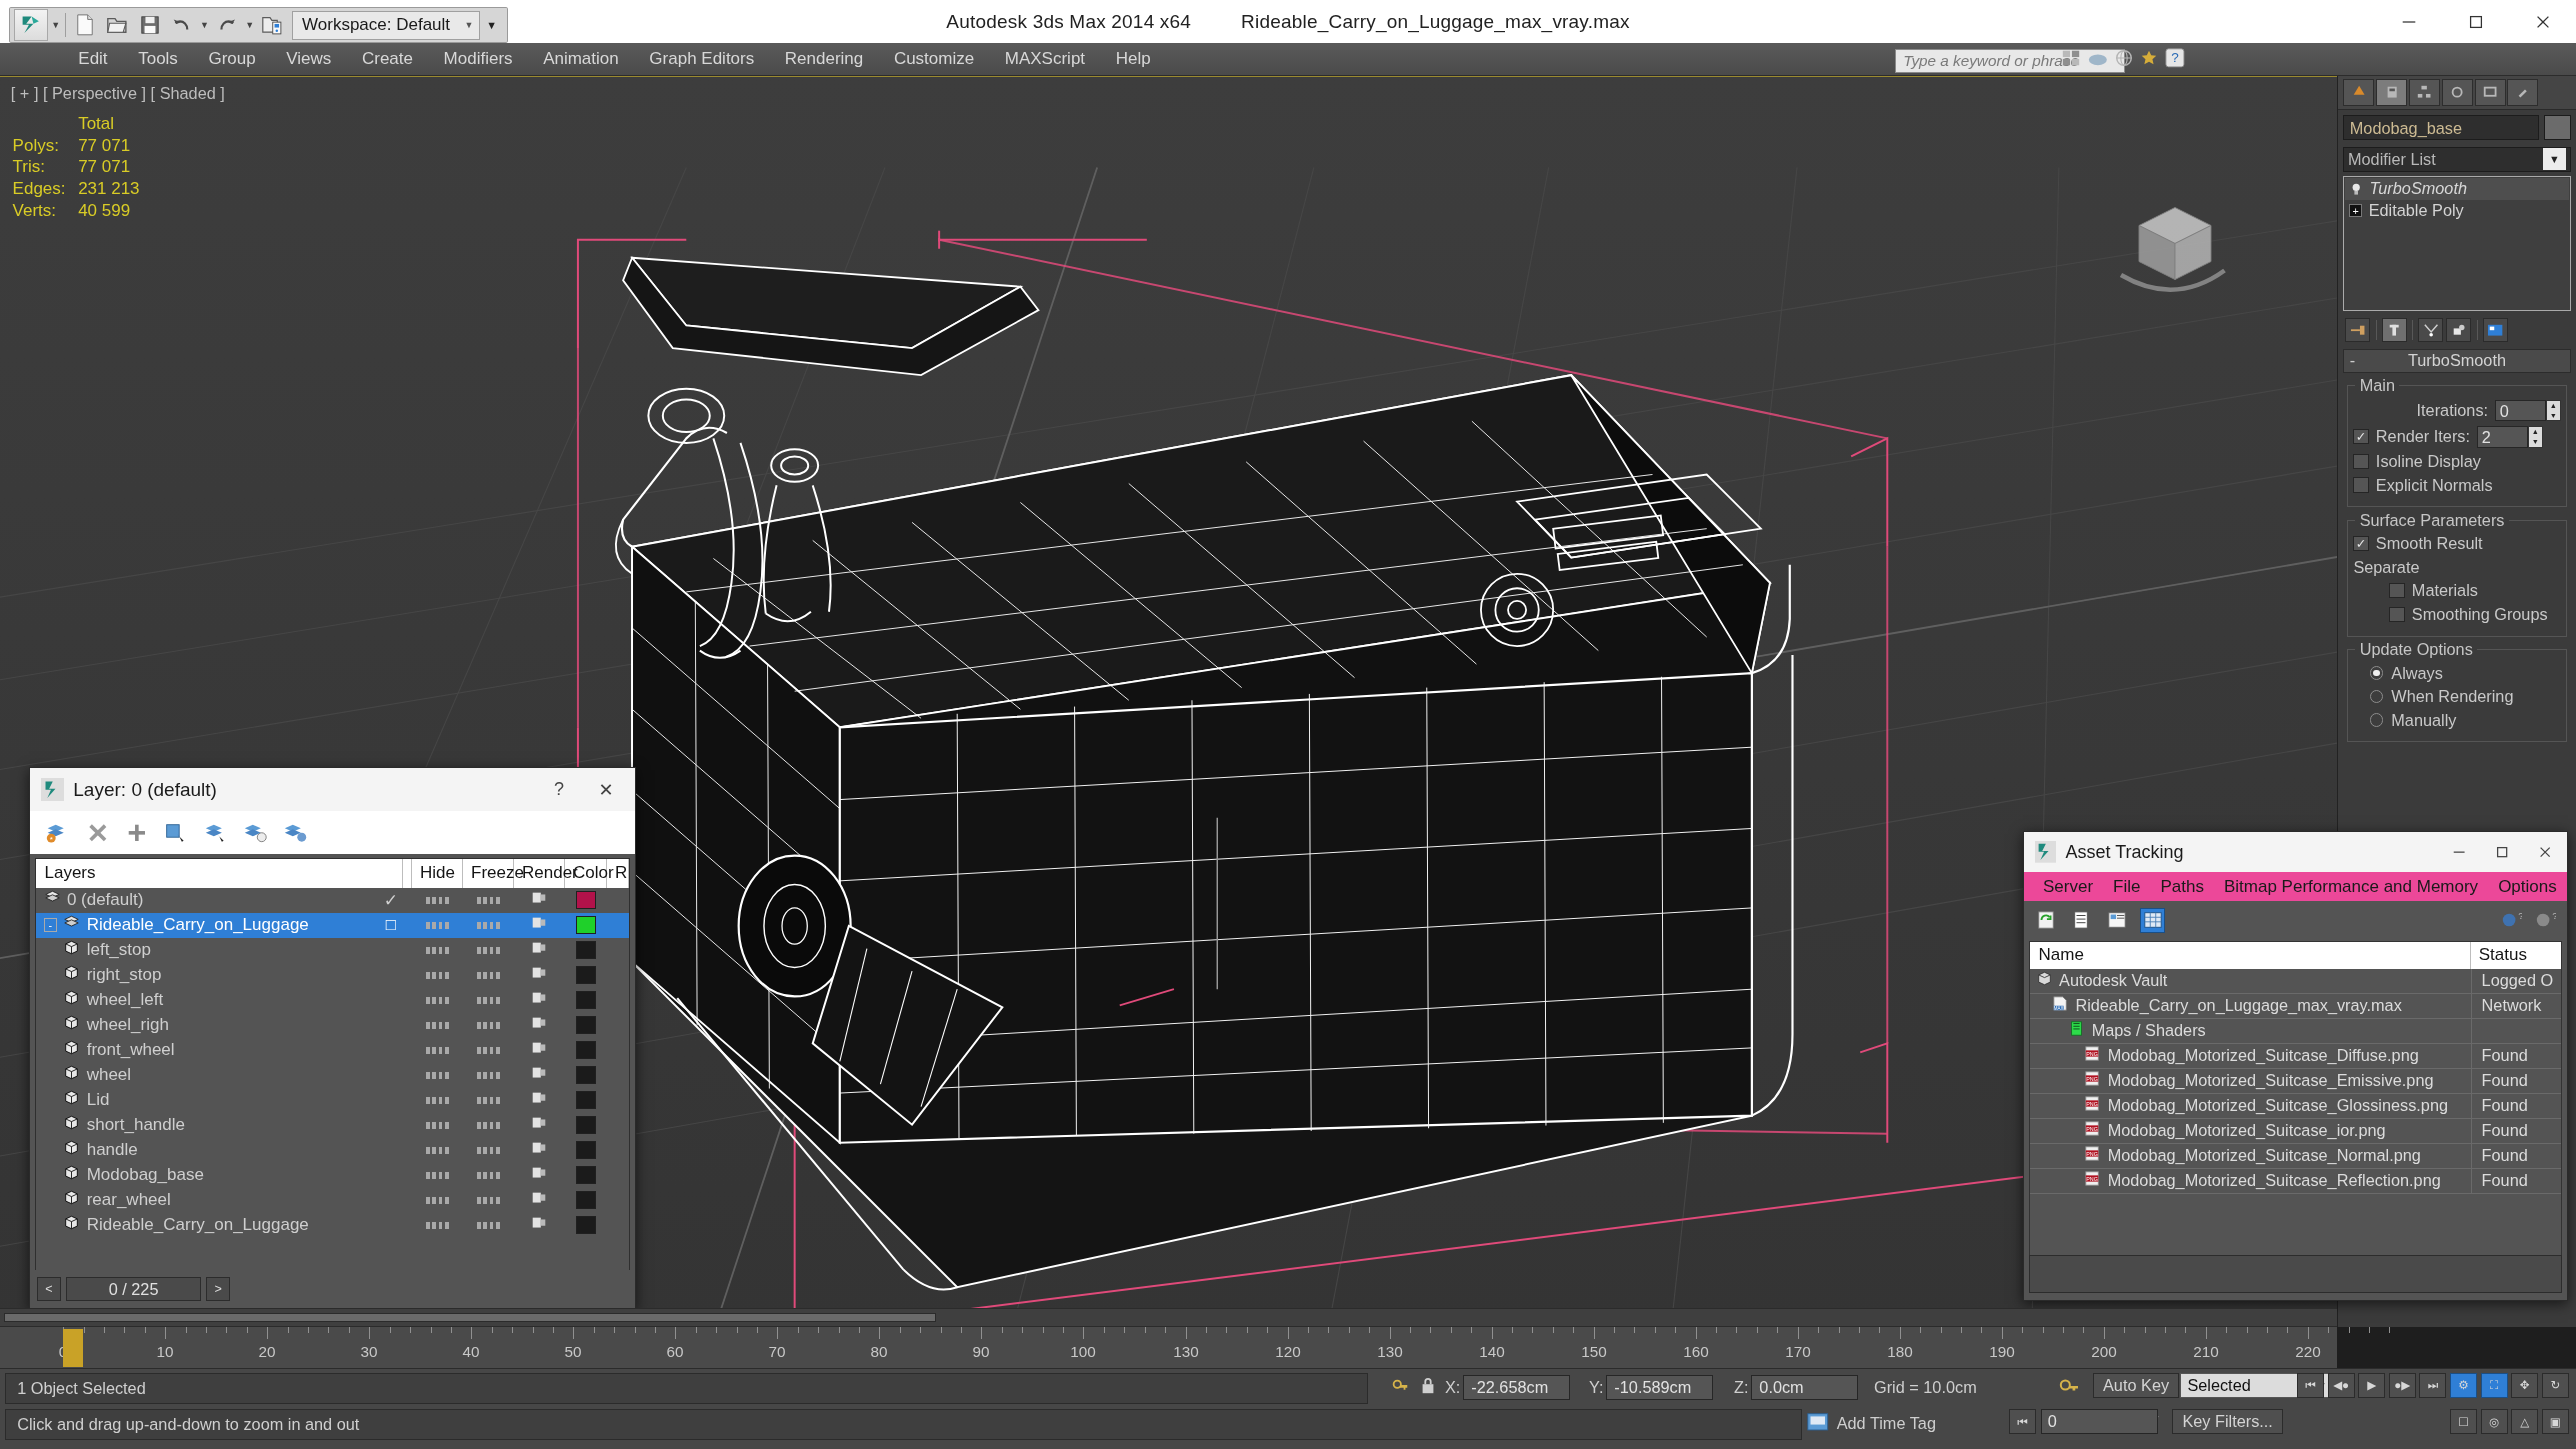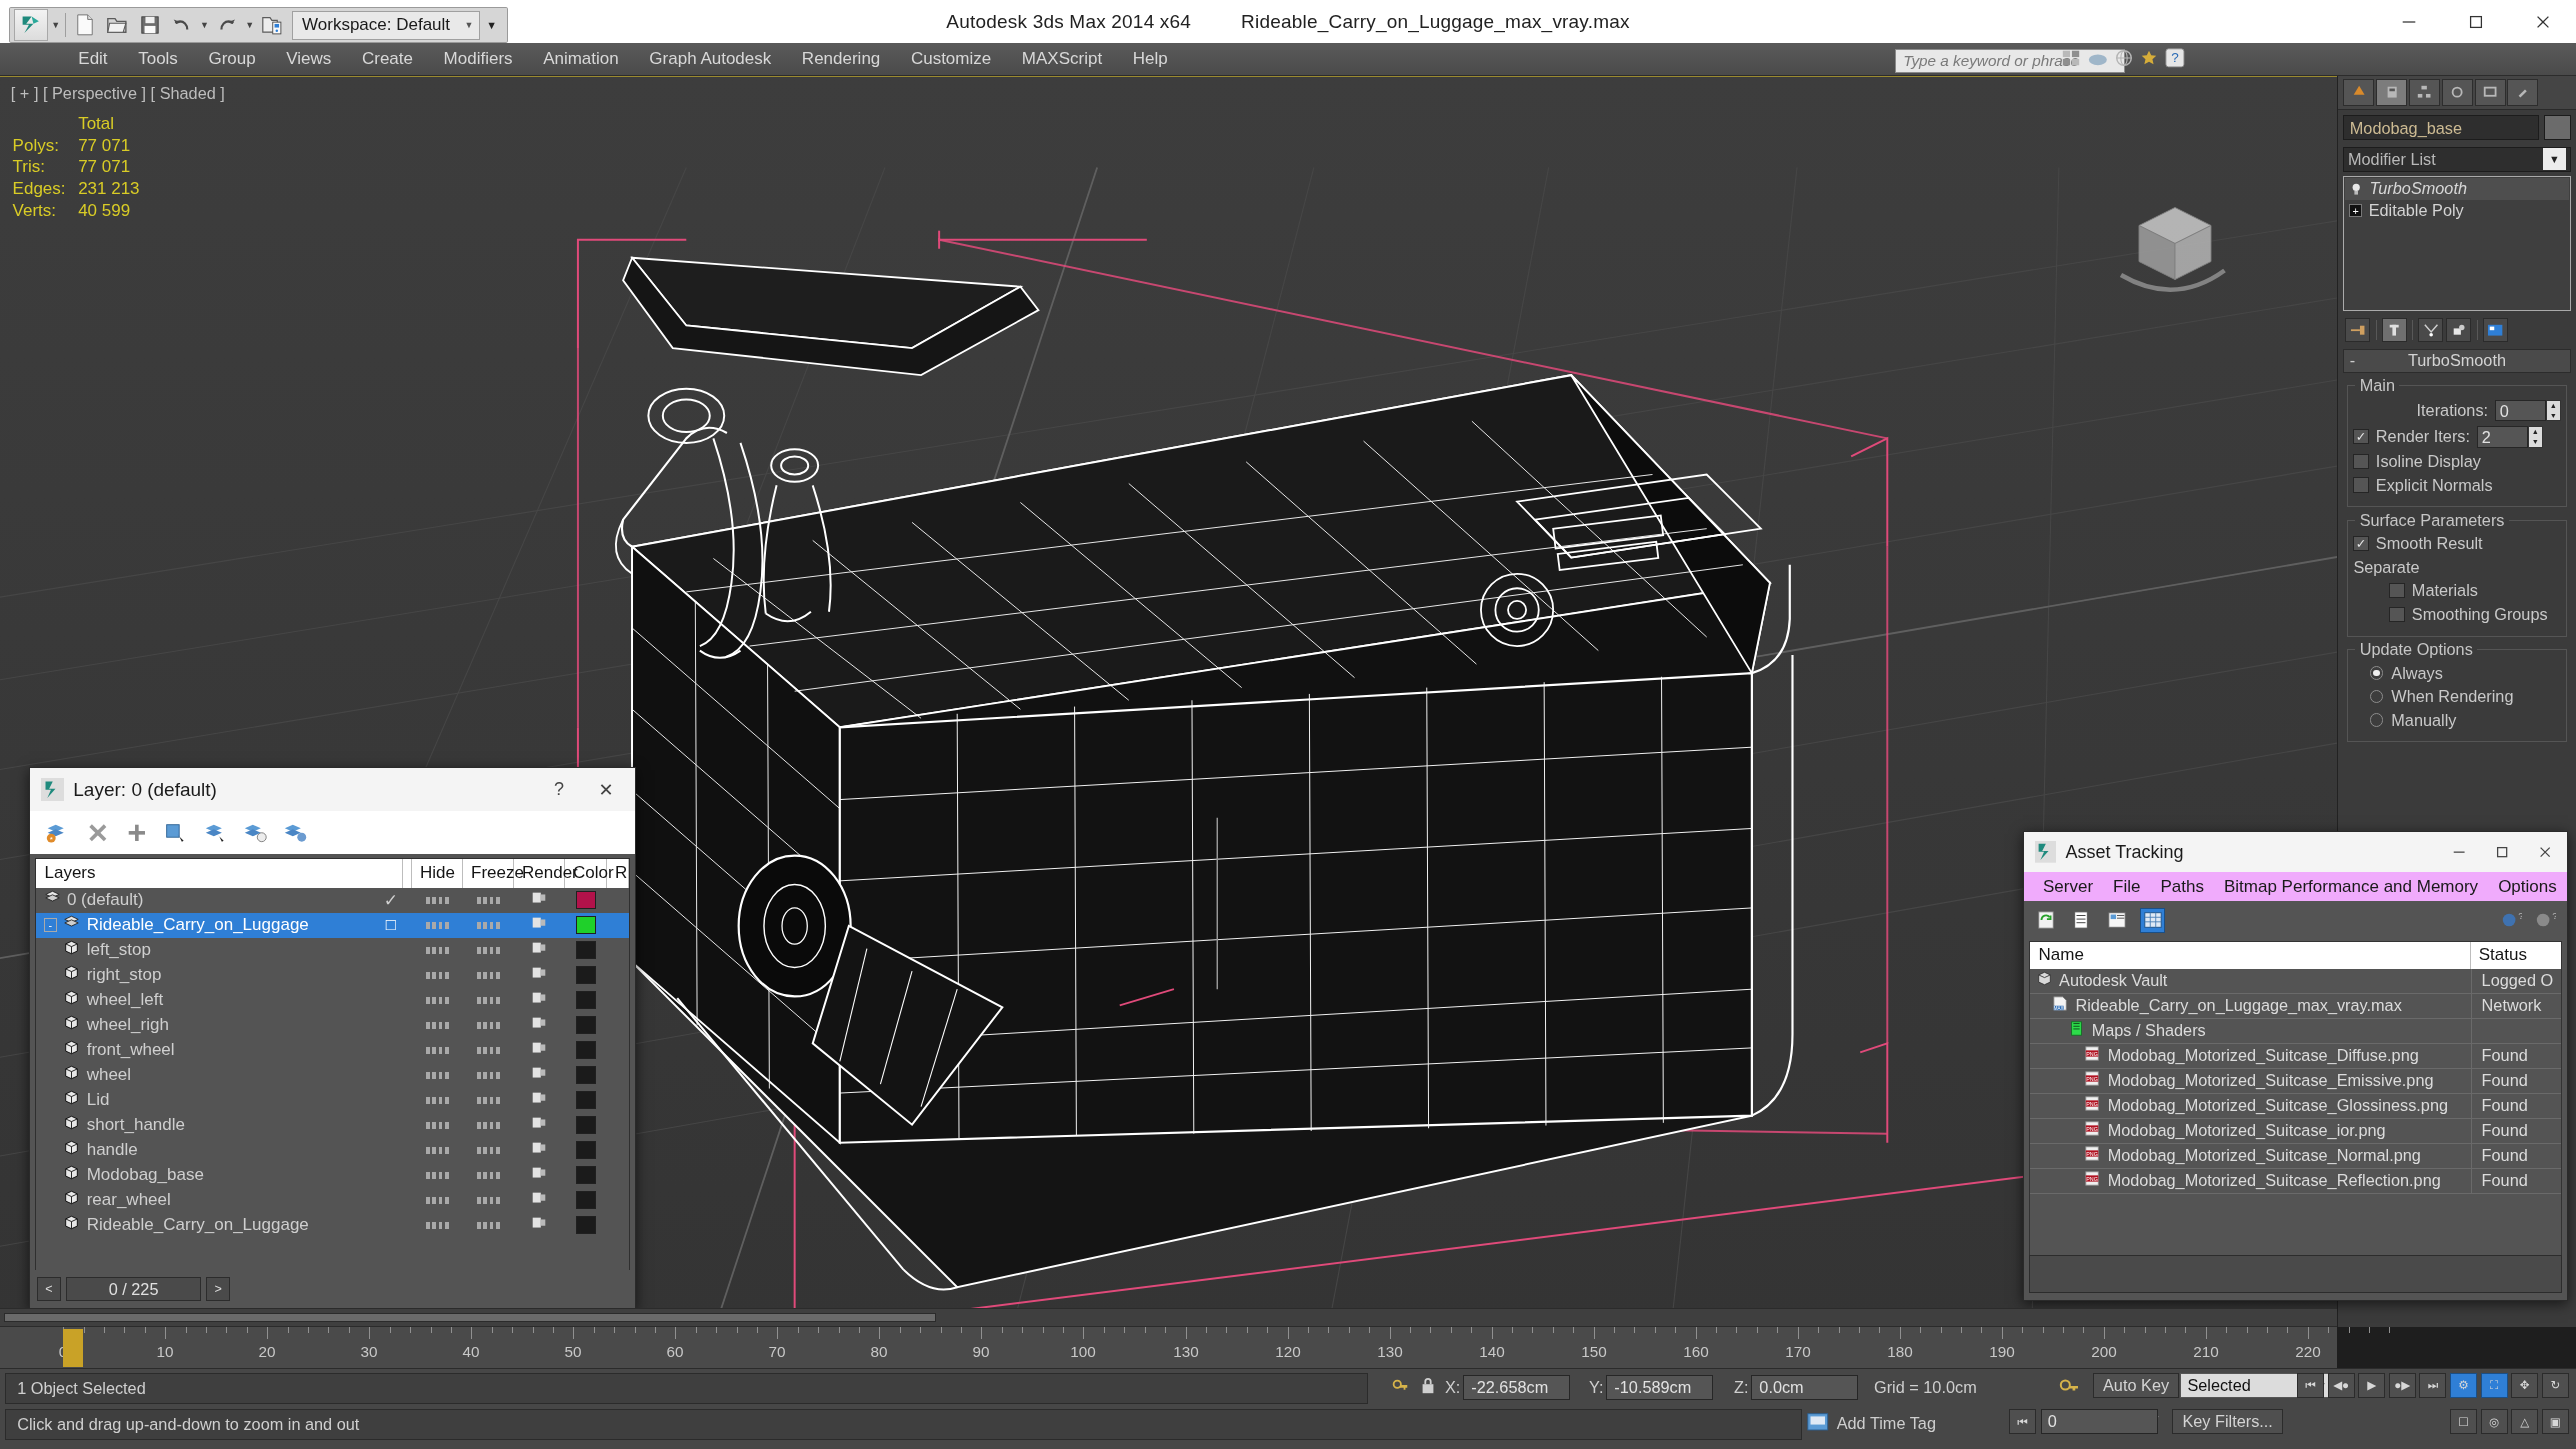--- a/index.html
+++ b/index.html
@@ -153,21 +153,21 @@
 
   
   .assetdlg{
     position:absolute; left:2023px; top:831px; width:545px; height:470px;
     background:#545454; border:0.9px solid #2a2a2a; box-shadow:0 2.7px 12.6px rgba(0,0,0,.6);
   }
   .ad-title{ height:40px; background:#f4f4f4; display:flex; align-items:center; padding-left:10.8px; }
   .ad-title .ic{ width:21.7px;height:21.7px;margin-right:9px; }
   .ad-title .tx{ color:#1b1b1b; font-size:18px; flex:1; }
   .ad-title .b{ width:43px;height:36px;display:flex;align-items:center;justify-content:center;color:#444;}
-  .ad-menu{ height:29px; background:#f0abfc; display:flex; align-items:center; padding-left:9px; }
+  .ad-menu{ height:29px; background:#ec4899; display:flex; align-items:center; padding-left:9px; }
   .ad-menu span{ color:#1a1a1a; font-size:17px; padding:1.8px 10px; }
   .ad-tools{ height:38px; background:#545454; display:flex; align-items:center; padding:0 9px; gap:10.8px; }
   .ad-tools .t{ width:25px;height:25px;display:flex;align-items:center;justify-content:center;
                 border:0.9px solid transparent; }
   .ad-tools .t.on{ background:#2f7fd6; border-color:#1b4f86; }
   .ad-grid{ margin:1.8px 5.4px 0 5.4px; border:0.9px solid #333; height:316px; background:#545454; }
   .ag-head{ height:27px; background:#fff; display:flex; align-items:center; color:#141414; font-size:17px; }
   .ag-head .c{ border-right:0.9px solid #bdbdbd; height:100%; display:flex; align-items:center; padding-left:8.1px; }
   .arow{ display:flex; align-items:center; height:25px; font-size:16.3px; color:#dcdcdc;
          border-bottom:0.9px solid #6a6a6a; }
@@ -310,21 +310,21 @@
 </div>
 
 <div class="menubar">
   <div class="menuitem">Edit</div>
   <div class="menuitem">Tools</div>
   <div class="menuitem">Group</div>
   <div class="menuitem">Views</div>
   <div class="menuitem">Create</div>
   <div class="menuitem">Modifiers</div>
   <div class="menuitem">Animation</div>
-  <div class="menuitem">Graph Autodesk</div>
+  <div class="menuitem">Graph Editors</div>
   <div class="menuitem">Rendering</div>
   <div class="menuitem">Customize</div>
   <div class="menuitem">MAXScript</div>
   <div class="menuitem">Help</div>
 </div>
 
 <div style="position:absolute;right:451px;top:49px;width:230px;height:23.5px;background:#e8e8e8;border:0.9px solid #8a8a8a;display:flex;align-items:center;padding-left:7.2px;">
   <span style="color:#7a7a7a;font-size:15.3px;font-style:italic;">Type a keyword or phrase</span>
 </div>
 <div style="position:absolute;right:388px;top:47px;display:flex;gap:5.4px;align-items:center;">

